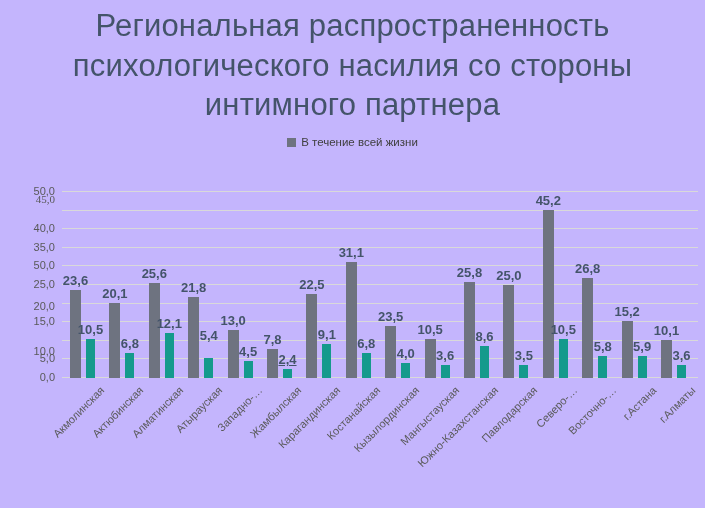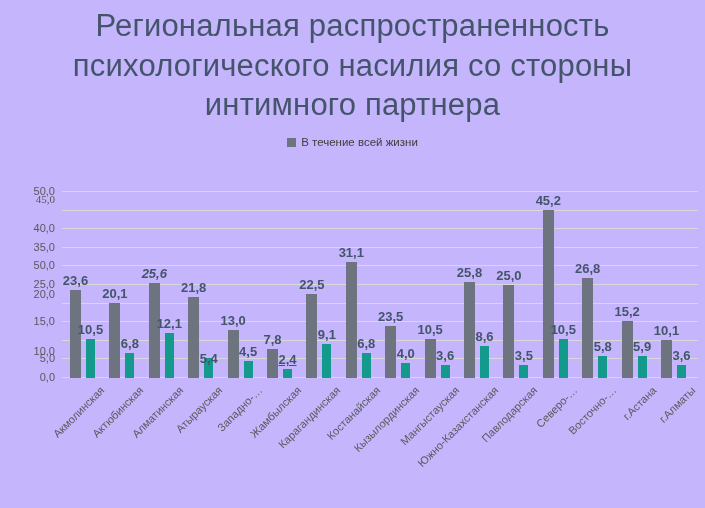--- a/index.html
+++ b/index.html
@@ -102,21 +102,21 @@
       <span class="swatch" id="swatch-0" style="background: rgb(110, 115, 128);"></span>
       <span>В течение всей жизни</span>
     </div>
   </div>
 
   <div id="y-axis-labels" style="color: rgb(89, 89, 89);">
       <div class="y-tick" style="bottom: -6px;">0,0</div>
       <div class="y-tick" style="bottom: 12.6px; padding-left: 8px;">5,0</div>
       <div class="y-tick" style="bottom: 20px; padding-left: 36px;">10,0</div>
       <div class="y-tick" style="bottom: 49.8px;">15,0</div>
-      <div class="y-tick" style="bottom: 77px;">20,0</div>
+      <div class="y-tick" style="bottom: 65px;">20,0</div>
       <div class="y-tick" style="bottom: 87px;">25,0</div>
       <div class="y-tick" style="bottom: 105.6px;">50,0</div>
       <div class="y-tick" style="bottom: 124.2px;">35,0</div>
       <div class="y-tick" style="bottom: 142.8px;">40,0</div>
       <div class="y-tick" style="bottom: 172px; font-family: Liberation Serif, serif;">45,0</div>
       <div class="y-tick" style="bottom: 180px;">50,0</div>
     </div>
   <div id="plot">
       <div class="gridline" style="bottom: 0px; background: rgb(217, 217, 217);"></div>
       <div class="gridline" style="bottom: 18.6px; background: rgb(217, 217, 217);"></div>
@@ -131,27 +131,27 @@
       <div class="gridline" style="bottom: 186px; background: rgb(217, 217, 217);"></div>
       <div class="bar" style="left: 8px; width: 11px; height: 87.792px; background: rgb(110, 115, 128);"></div>
       <div class="bar-value-label" style="left: 13.5px; bottom: 89.792px; color: rgb(68, 84, 106);">23,6</div>
       <div class="bar" style="left: 24px; width: 9px; height: 39.06px; background: rgb(20, 154, 140);"></div>
       <div class="bar-value-label" style="left: 28.5px; bottom: 41.06px; color: rgb(68, 84, 106);">10,5</div>
       <div class="bar" style="left: 47.4px; width: 11px; height: 74.772px; background: rgb(110, 115, 128);"></div>
       <div class="bar-value-label" style="left: 52.9px; bottom: 76.772px; color: rgb(68, 84, 106);">20,1</div>
       <div class="bar" style="left: 63.4px; width: 9px; height: 25.296px; background: rgb(20, 154, 140);"></div>
       <div class="bar-value-label" style="left: 67.9px; bottom: 27.296px; color: rgb(68, 84, 106);">6,8</div>
       <div class="bar" style="left: 86.8px; width: 11px; height: 95.232px; background: rgb(110, 115, 128);"></div>
-      <div class="bar-value-label" style="left: 92.3px; bottom: 97.232px; color: rgb(68, 84, 106); font-style: italic;">25,6</div>
+      <div class="bar-value-label" style="left: 92.3px; bottom: 97.232px; color: rgb(68, 84, 106);">25,6</div>
       <div class="bar" style="left: 102.8px; width: 9px; height: 45.012px; background: rgb(20, 154, 140);"></div>
       <div class="bar-value-label" style="left: 107.3px; bottom: 47.012px; color: rgb(68, 84, 106);">12,1</div>
       <div class="bar" style="left: 126.2px; width: 11px; height: 81.096px; background: rgb(110, 115, 128);"></div>
       <div class="bar-value-label" style="left: 131.7px; bottom: 83.096px; color: rgb(68, 84, 106); margin-top: 13px;">21,8</div>
       <div class="bar" style="left: 142.2px; width: 9px; height: 20.088px; background: rgb(20, 154, 140);"></div>
-      <div class="bar-value-label" style="left: 146.7px; bottom: 12px; color: rgb(68, 84, 106);">5,4</div>
+      <div class="bar-value-label" style="left: 146.7px; bottom: 35px; color: rgb(68, 84, 106);">5,4</div>
       <div class="bar" style="left: 165.6px; width: 11px; height: 48.36px; background: rgb(110, 115, 128);"></div>
       <div class="bar-value-label" style="left: 171.1px; bottom: 50.36px; color: rgb(68, 84, 106);">13,0</div>
       <div class="bar" style="left: 181.6px; width: 9px; height: 16.74px; background: rgb(20, 154, 140);"></div>
       <div class="bar-value-label" style="left: 186.1px; bottom: 18.74px; color: rgb(68, 84, 106);">4,5</div>
       <div class="bar" style="left: 205px; width: 11px; height: 29.016px; background: rgb(110, 115, 128);"></div>
       <div class="bar-value-label" style="left: 210.5px; bottom: 31.016px; color: rgb(68, 84, 106);">7,8</div>
       <div class="bar" style="left: 221px; width: 9px; height: 8.928px; background: rgb(20, 154, 140);"></div>
       <div class="bar-value-label" style="left: 225.5px; bottom: 10.928px; color: rgb(68, 84, 106); text-decoration: underline;">2,4</div>
       <div class="bar" style="left: 244.4px; width: 11px; height: 83.7px; background: rgb(110, 115, 128);"></div>
       <div class="bar-value-label" style="left: 249.9px; bottom: 85.7px; color: rgb(68, 84, 106);">22,5</div>

